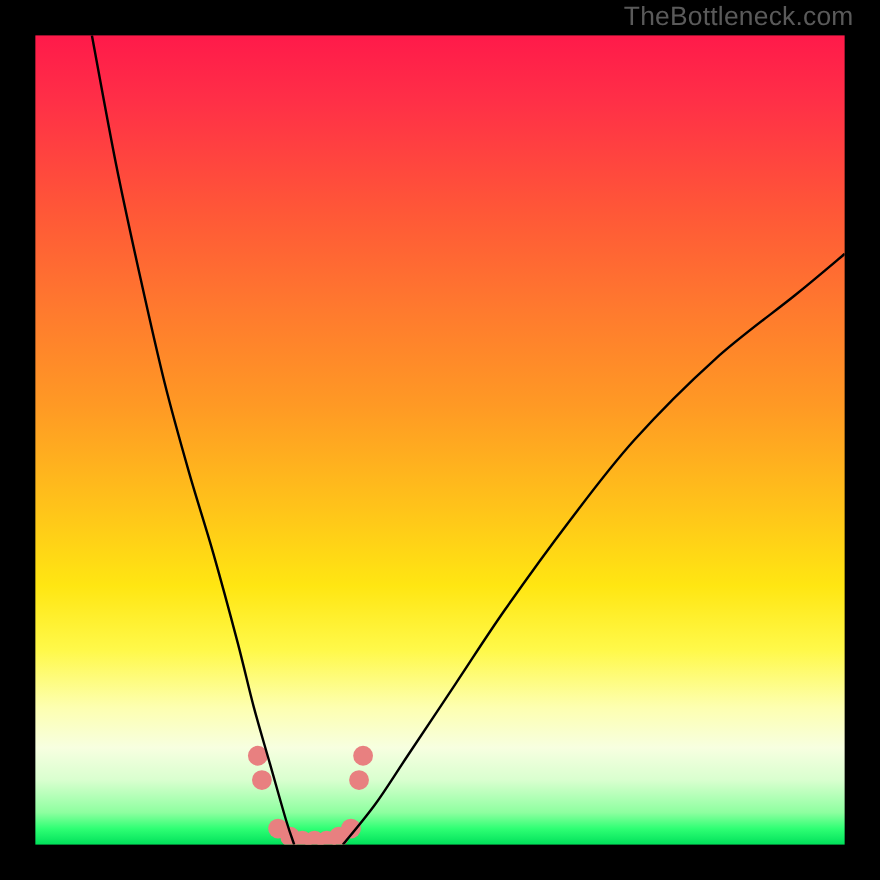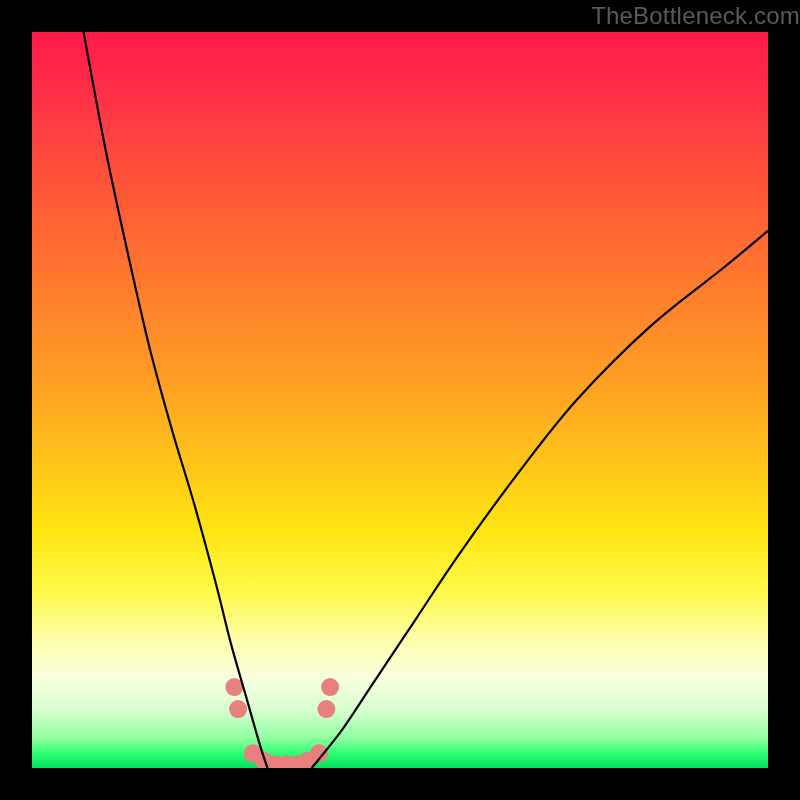--- a/index.html
+++ b/index.html
@@ -13,21 +13,21 @@
   }
   .frame {
     position: relative;
     width: 800px;
     height: 800px;
     background: #000;
   }
   .watermark {
     position: absolute;
     top: 2px;
-    right: 0;
+    right: 24px;
     font-size: 24px;
     font-weight: 400;
     color: #5a5a5a;
     letter-spacing: 0.2px;
     z-index: 10;
   }
   .plot {
     position: absolute;
     left: 32px;
     top: 32px;

